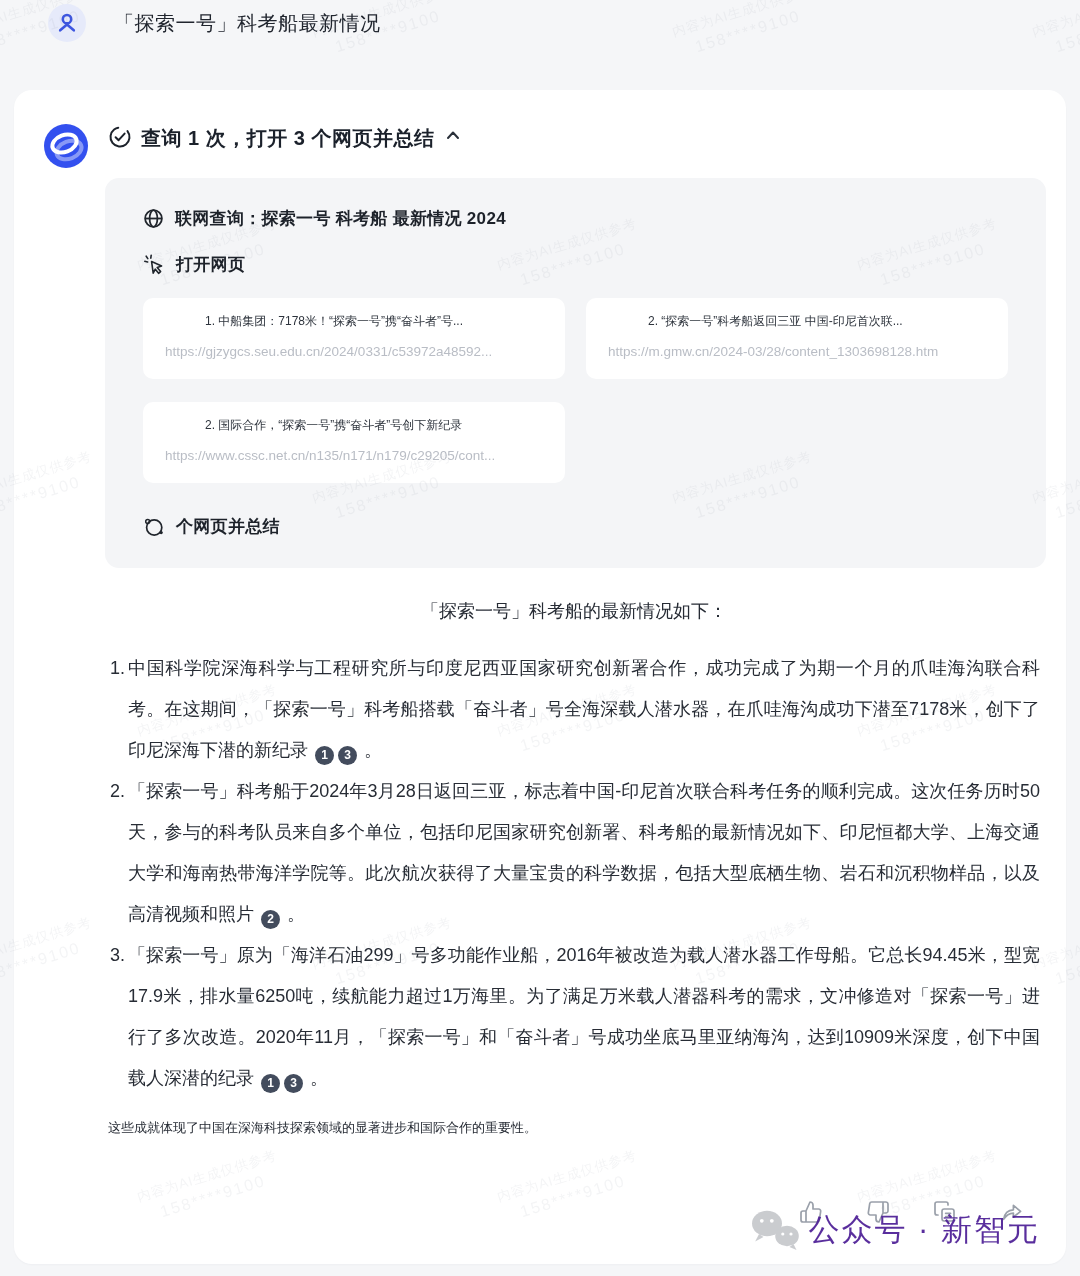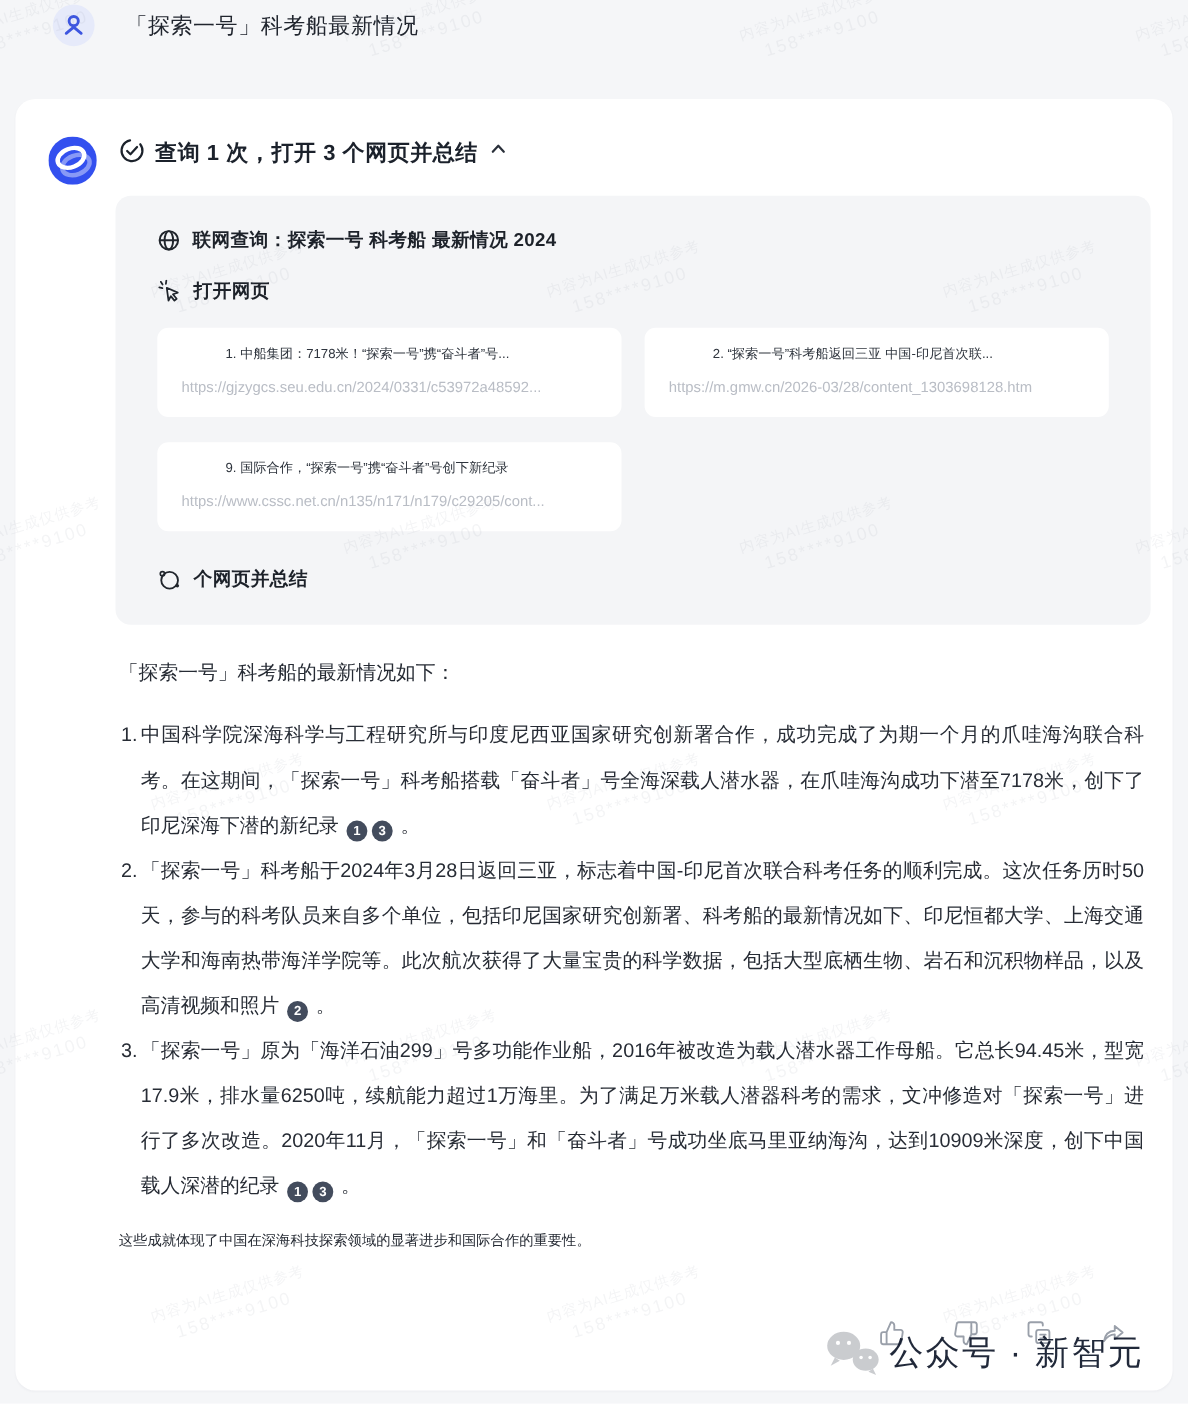--- a/index.html
+++ b/index.html
@@ -42,36 +42,36 @@
     display:grid; grid-template-columns:422px 422px; column-gap:21px; row-gap:23px; }
   .page-card { width:422px; height:81px; background:#ffffff; border-radius:10px;
     padding:15px 20px 0 22px; cursor:pointer; overflow:hidden; }
   .page-card .pc-title { font-size:12px; font-weight:500; color:#2e343d;
     white-space:nowrap; overflow:hidden;margin-left:40px; }
   .page-card .pc-url { margin-top:14px; font-size:13.5px; color:#b9bdc5;
     white-space:nowrap; overflow:hidden; }
 
   
   .answer { position:absolute; left:94px; top:506px; width:932px; }
-  .intro { font-size:18px; line-height:30px; color:#262b34; }
+  .intro { font-size:18px; line-height:30px; color:#262b34;text-align:center; }
   ol.result-list { list-style:none; margin-top:22px; }
   ol.result-list li { position:relative; padding-left:20px; font-size:18px;
     line-height:41px; color:#272c35; text-align:justify; }
   ol.result-list .num { position:absolute; left:2px; top:0; }
   .cite { display:inline-flex; width:19px; height:19px; border-radius:50%;
     background:#434c5d; color:#ffffff; font-size:12px; font-weight:600;
     align-items:center; justify-content:center; margin:0 2px; vertical-align:-3px;
     cursor:pointer; }
   .closing { margin-top:14px; font-size:13px; line-height:30px; color:#262b34; }
 
   
   .actions { position:absolute; right:42px; bottom:40px; display:flex; gap:43px; }
   .actions .act { width:24px; height:24px; cursor:pointer; }
   .footer-mark { position:absolute; right:26px; bottom:12px; display:flex;
-    align-items:center; gap:6px; color:#0f172a; font-size:31px; letter-spacing:2px;
+    align-items:center; gap:6px; color:#4c1d95; font-size:31px; letter-spacing:2px;
     opacity:.92; }
 
   
   #wm-layer { position:absolute; inset:0; pointer-events:none; z-index:40; overflow:hidden; }
   .wm-tile { position:absolute; transform:rotate(-17deg); color:#6e7687; opacity:.075;
     display:flex; flex-direction:column; align-items:center; gap:3px; width:210px; }
   .wm-tile .wm-l1 { font-size:13.5px; letter-spacing:1px; }
   .wm-tile .wm-l2 { font-size:16px; letter-spacing:2px; }
 </style>
 </head>
@@ -132,24 +132,24 @@
       <span class="lbl">打开网页</span>
     </div>
 
     <div class="pages">
       <div class="page-card">
         <div class="pc-title">1. 中船集团：7178米！“探索一号”携“奋斗者”号...</div>
         <div class="pc-url">https://gjzygcs.seu.edu.cn/2024/0331/c53972a48592...</div>
       </div>
       <div class="page-card">
         <div class="pc-title">2. “探索一号”科考船返回三亚 中国-印尼首次联...</div>
-        <div class="pc-url">https://m.gmw.cn/2026-03/28/content_1303698128.htm</div>
+        <div class="pc-url">https://m.gmw.cn/2024-03/28/content_1303698128.htm</div>
       </div>
       <div class="page-card">
-        <div class="pc-title">9. 国际合作，“探索一号”携“奋斗者”号创下新纪录</div>
+        <div class="pc-title">2. 国际合作，“探索一号”携“奋斗者”号创下新纪录</div>
         <div class="pc-url">https://www.cssc.net.cn/n135/n171/n179/c29205/cont...</div>
       </div>
     </div>
 
     <div class="panel-row row-read">
       <svg width="22" height="22" viewBox="0 0 22 22">
         <circle cx="11.2" cy="11.5" r="7.6" fill="none" stroke="#20252c" stroke-width="1.7"></circle>
         <circle cx="4.7" cy="5.6" r="2" fill="none" stroke="#20252c" stroke-width="1.5"></circle>
         <circle cx="18.2" cy="16.6" r="1.6" fill="#20252c"></circle>
       </svg>

